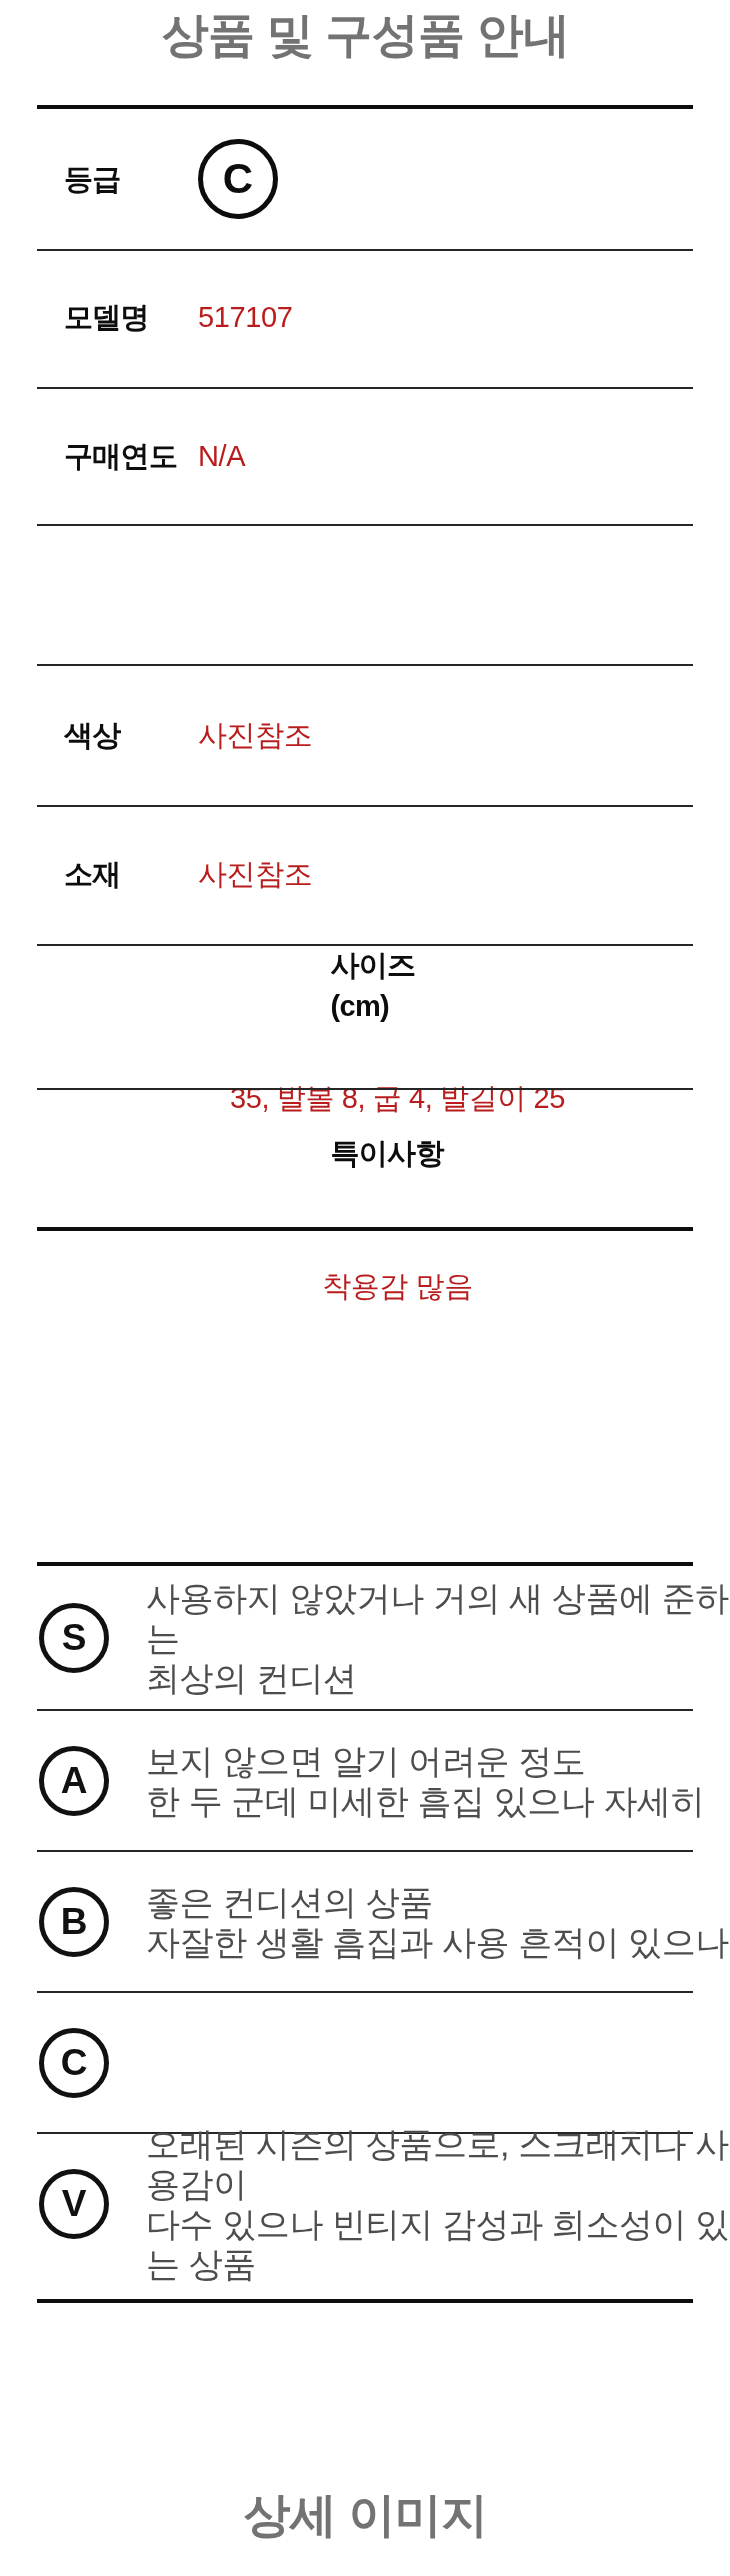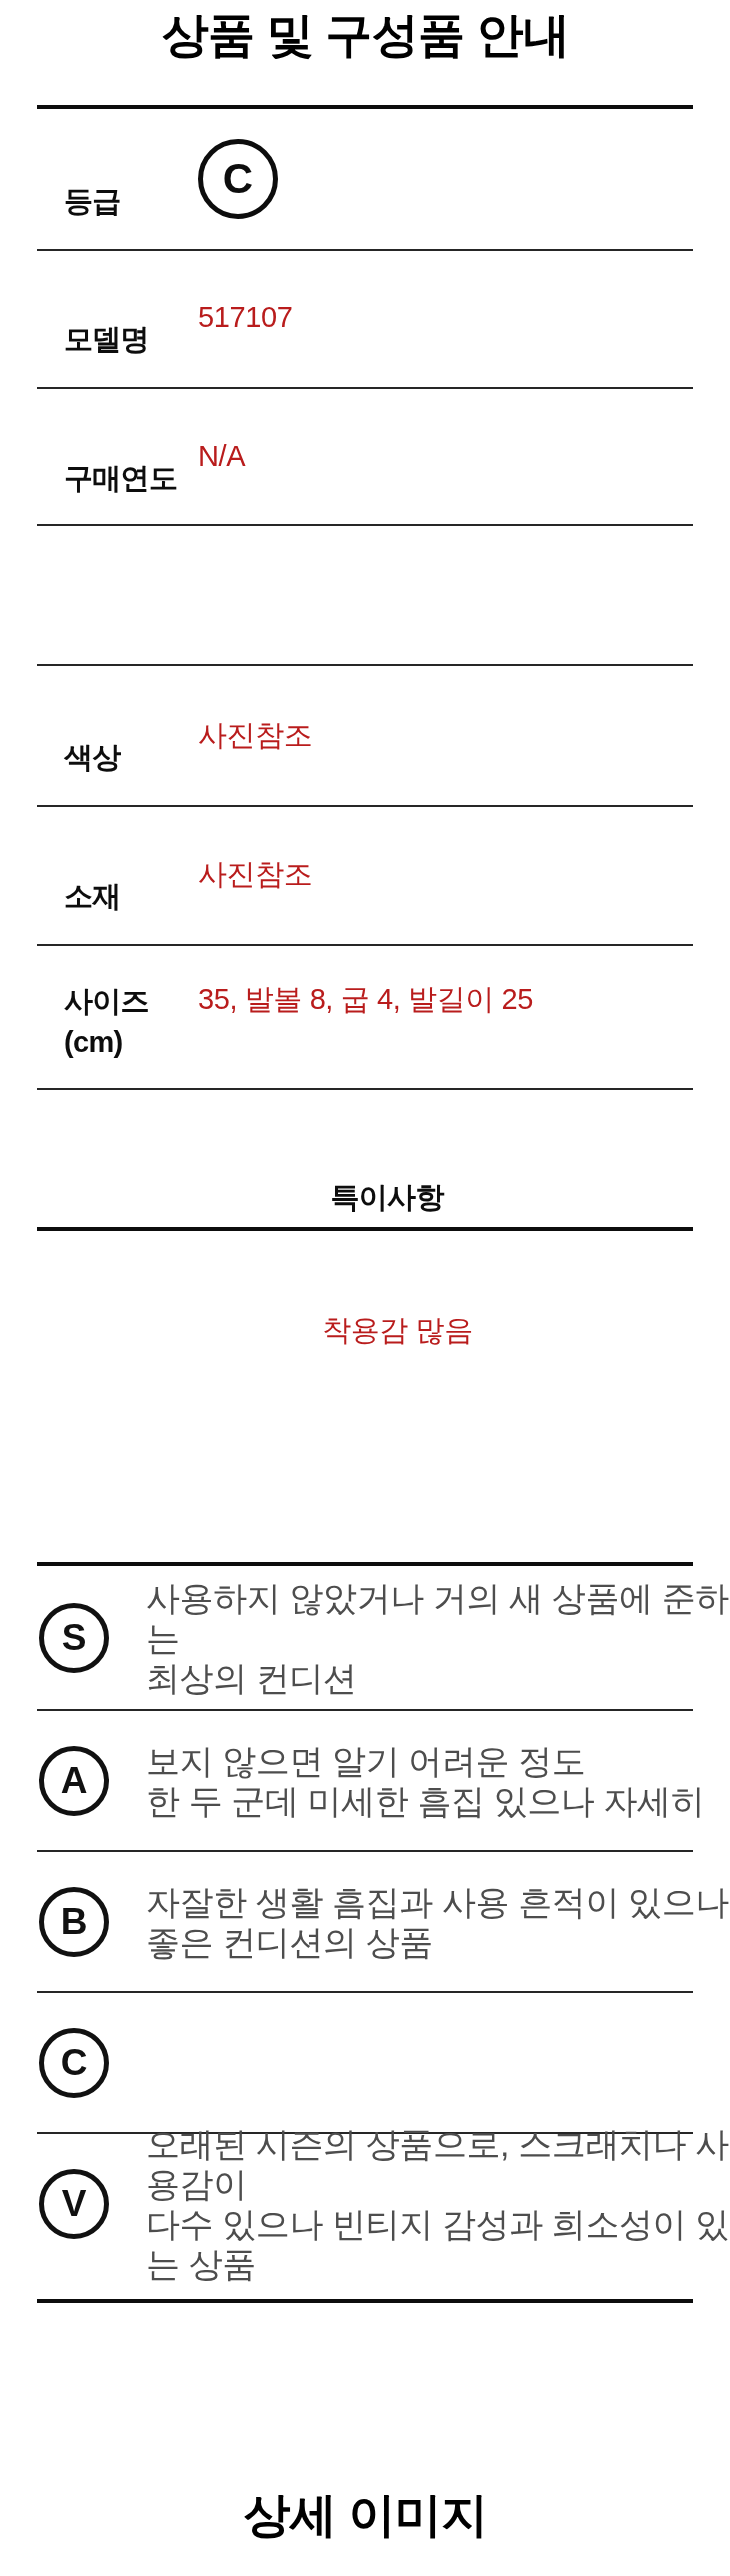--- a/index.html
+++ b/index.html
@@ -13,21 +13,21 @@
     overflow: hidden;
   }
   .big-title {
     position: absolute;
     left: 0;
     width: 731px;
     text-align: center;
     font-size: 47px;
     font-weight: bold;
     letter-spacing: -0.7px;
-    color: #000000;
+    color: #737373;
     line-height: 1.08;
   }
   #title-product { top: 10.2px; }
   #title-grade   { top: 1468px; }
   #title-detail  { top: 2490px; }
 
   .thick-line {
     position: absolute;
     left: 37px;
     width: 656px;
@@ -69,35 +69,34 @@
     box-sizing: border-box;
   }
   .trow .lbl {
     width: 134px;
     flex: 0 0 134px;
     font-size: 29px;
     font-weight: bold;
     color: #0d0d0d;
     letter-spacing: -0.7px;
     line-height: 1.4;
-    margin-top: 44px;
   }
   .trow .val {
     font-size: 29px;
     font-weight: normal;
     color: #b91c1c;
     letter-spacing: -0.4px;
   }
   #row-0 { top: 109px;  height: 140px; }
   #row-1 { top: 249px;  height: 137px; }
   #row-2 { top: 388px;  height: 136px; }
   #row-3 { top: 526px;  height: 139px; }
   #row-4 { top: 666px;  height: 139px; }
   #row-5 { top: 806px; height: 137px; }
-  #row-6 { top: 945px; height: 109px; }
+  #row-6 { top: 945px; height: 109px; flex-direction: column; }
   #row-7 { top: 1133px; height: 137px; flex-direction: column; }
 
   .grade-badge-lg {
     width: 70px;
     height: 70px;
     border: 5.8px solid #0d0d0d;
     border-radius: 50%;
     display: flex;
     align-items: center;
     justify-content: center;
@@ -237,22 +236,22 @@
     </div>
   </div>
 
   <div class="thin-line" id="gdiv-2"></div>
 
   <div class="grow" id="grow-2">
     <div class="grade-badge-sm">
       <span>B</span>
     </div>
     <div class="gdesc">
+      <div>좋은 컨디션의 상품</div>
       <div>자잘한 생활 흠집과 사용 흔적이 있으나</div>
-      <div>좋은 컨디션의 상품</div>
     </div>
   </div>
 
   <div class="thin-line" id="gdiv-3"></div>
 
   <div class="grow" id="grow-3">
     <div class="grade-badge-sm">
       <span>C</span>
     </div>
   </div>

